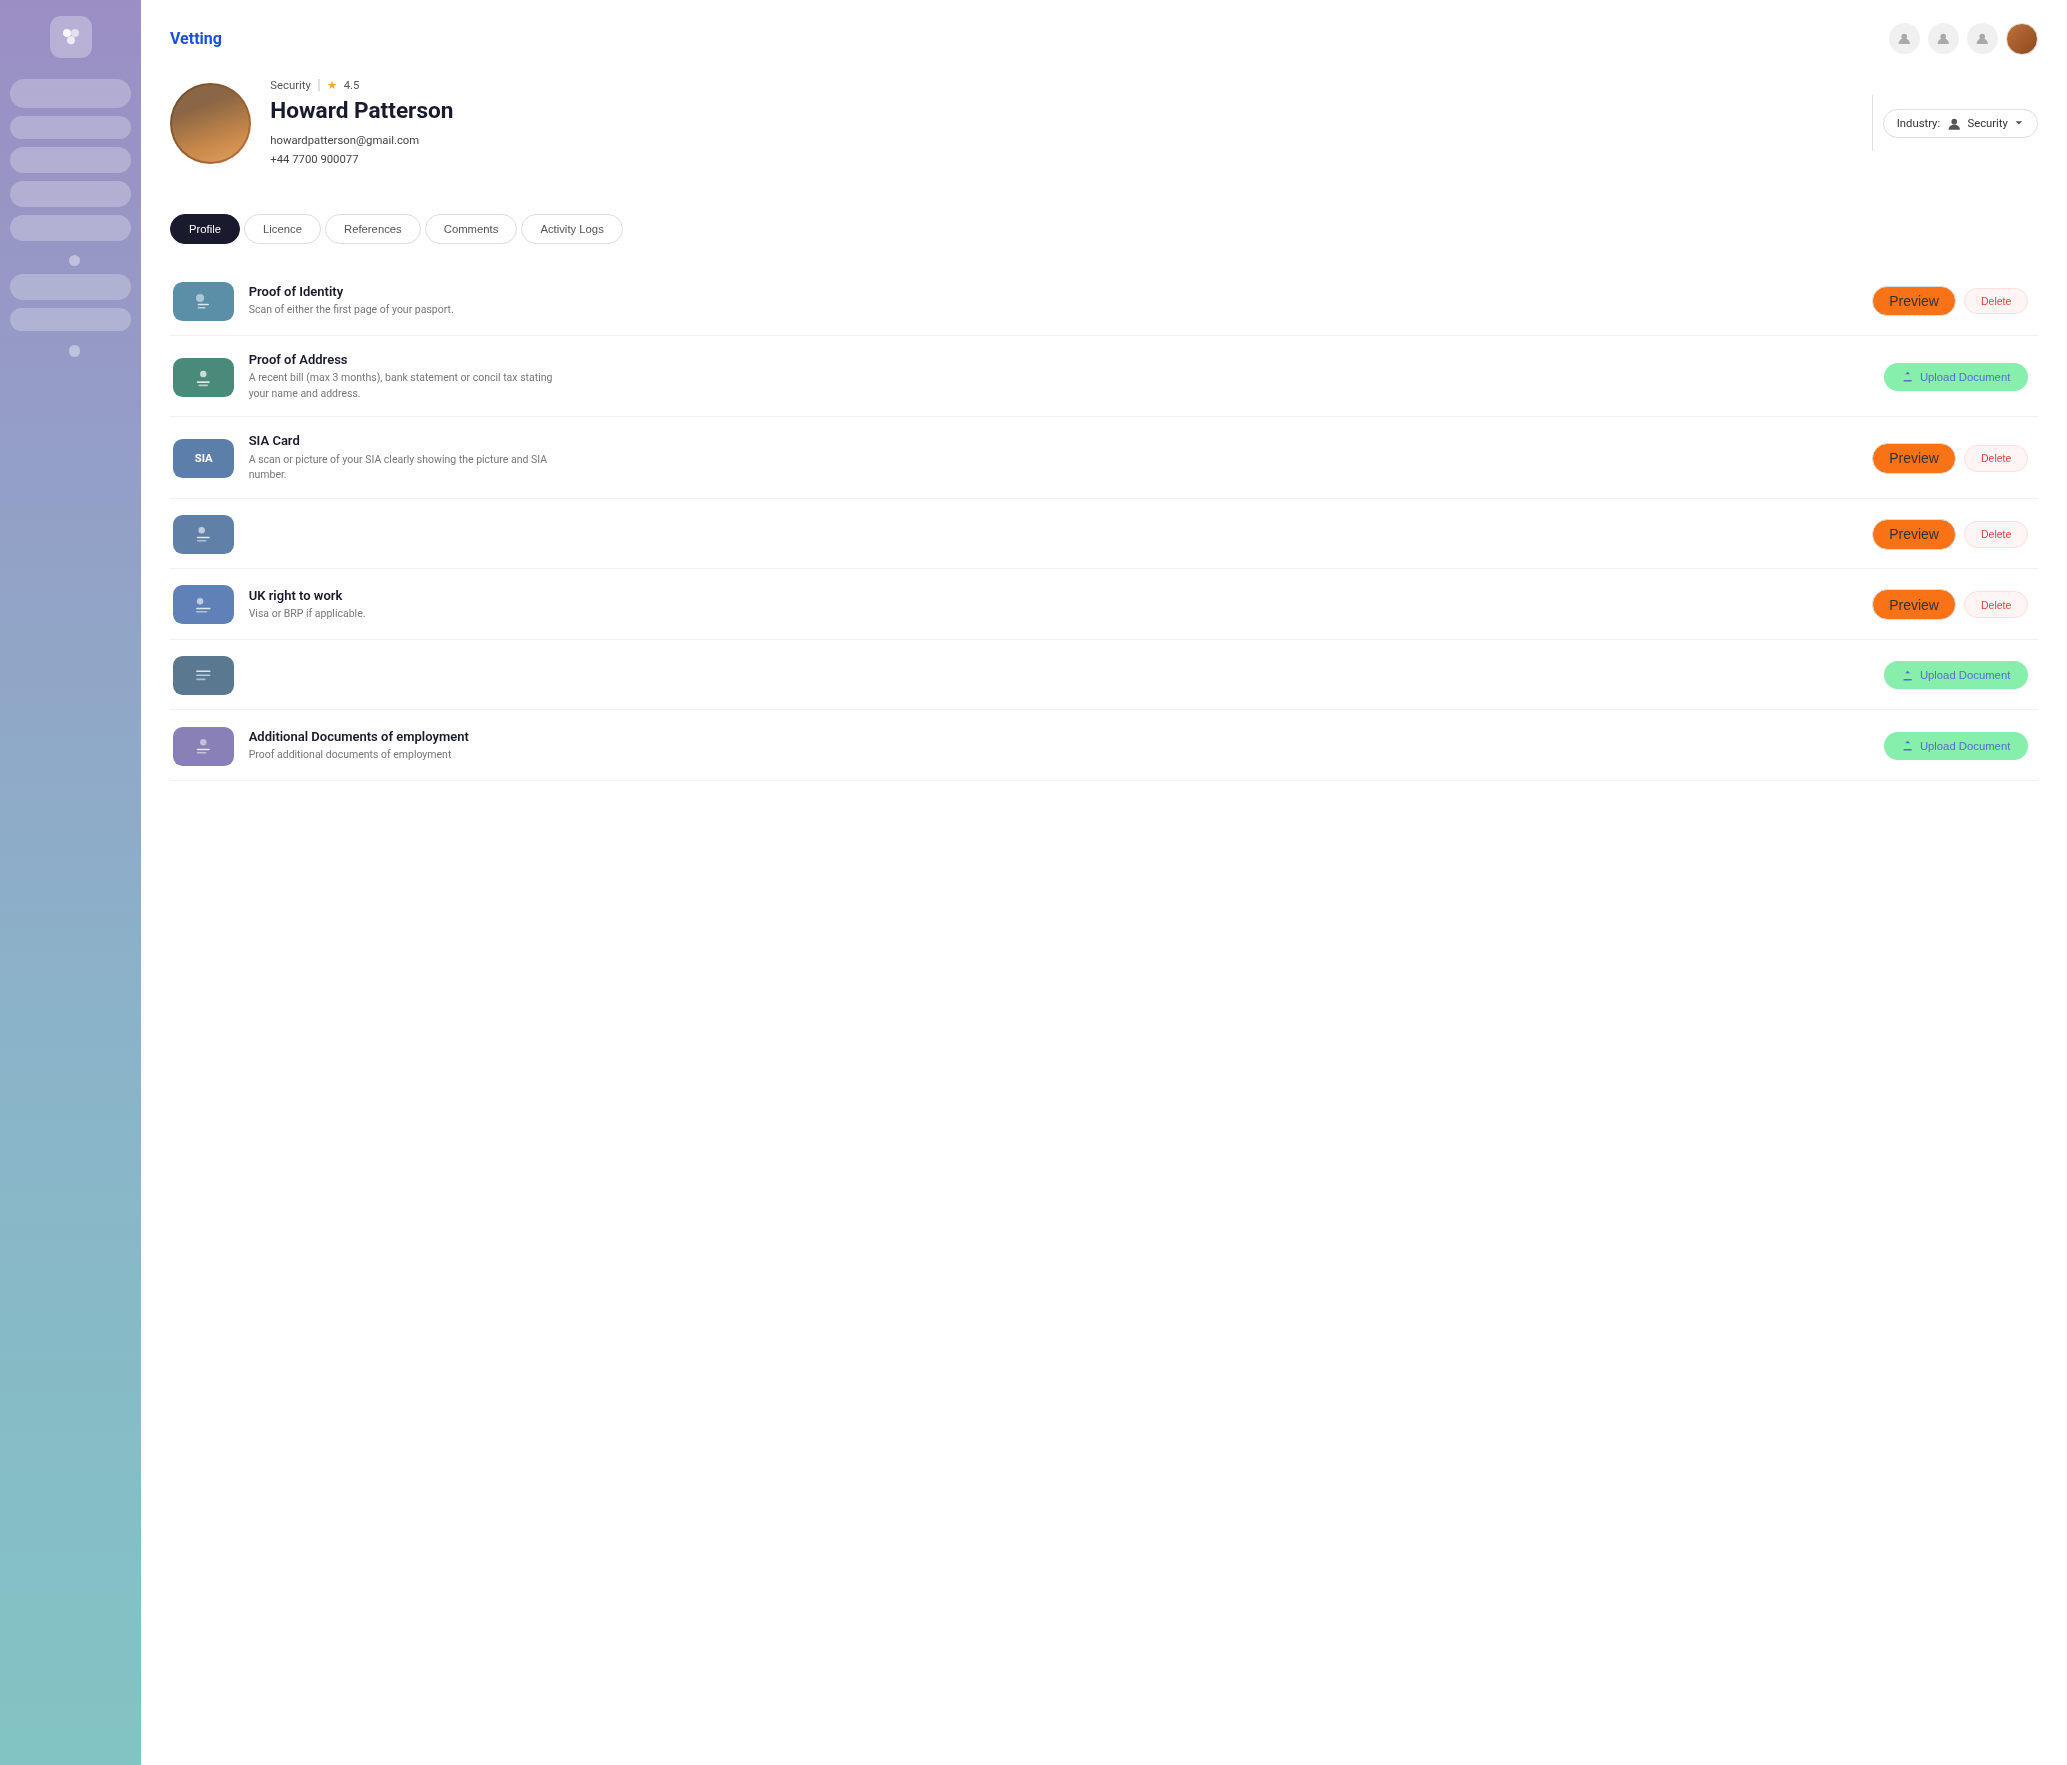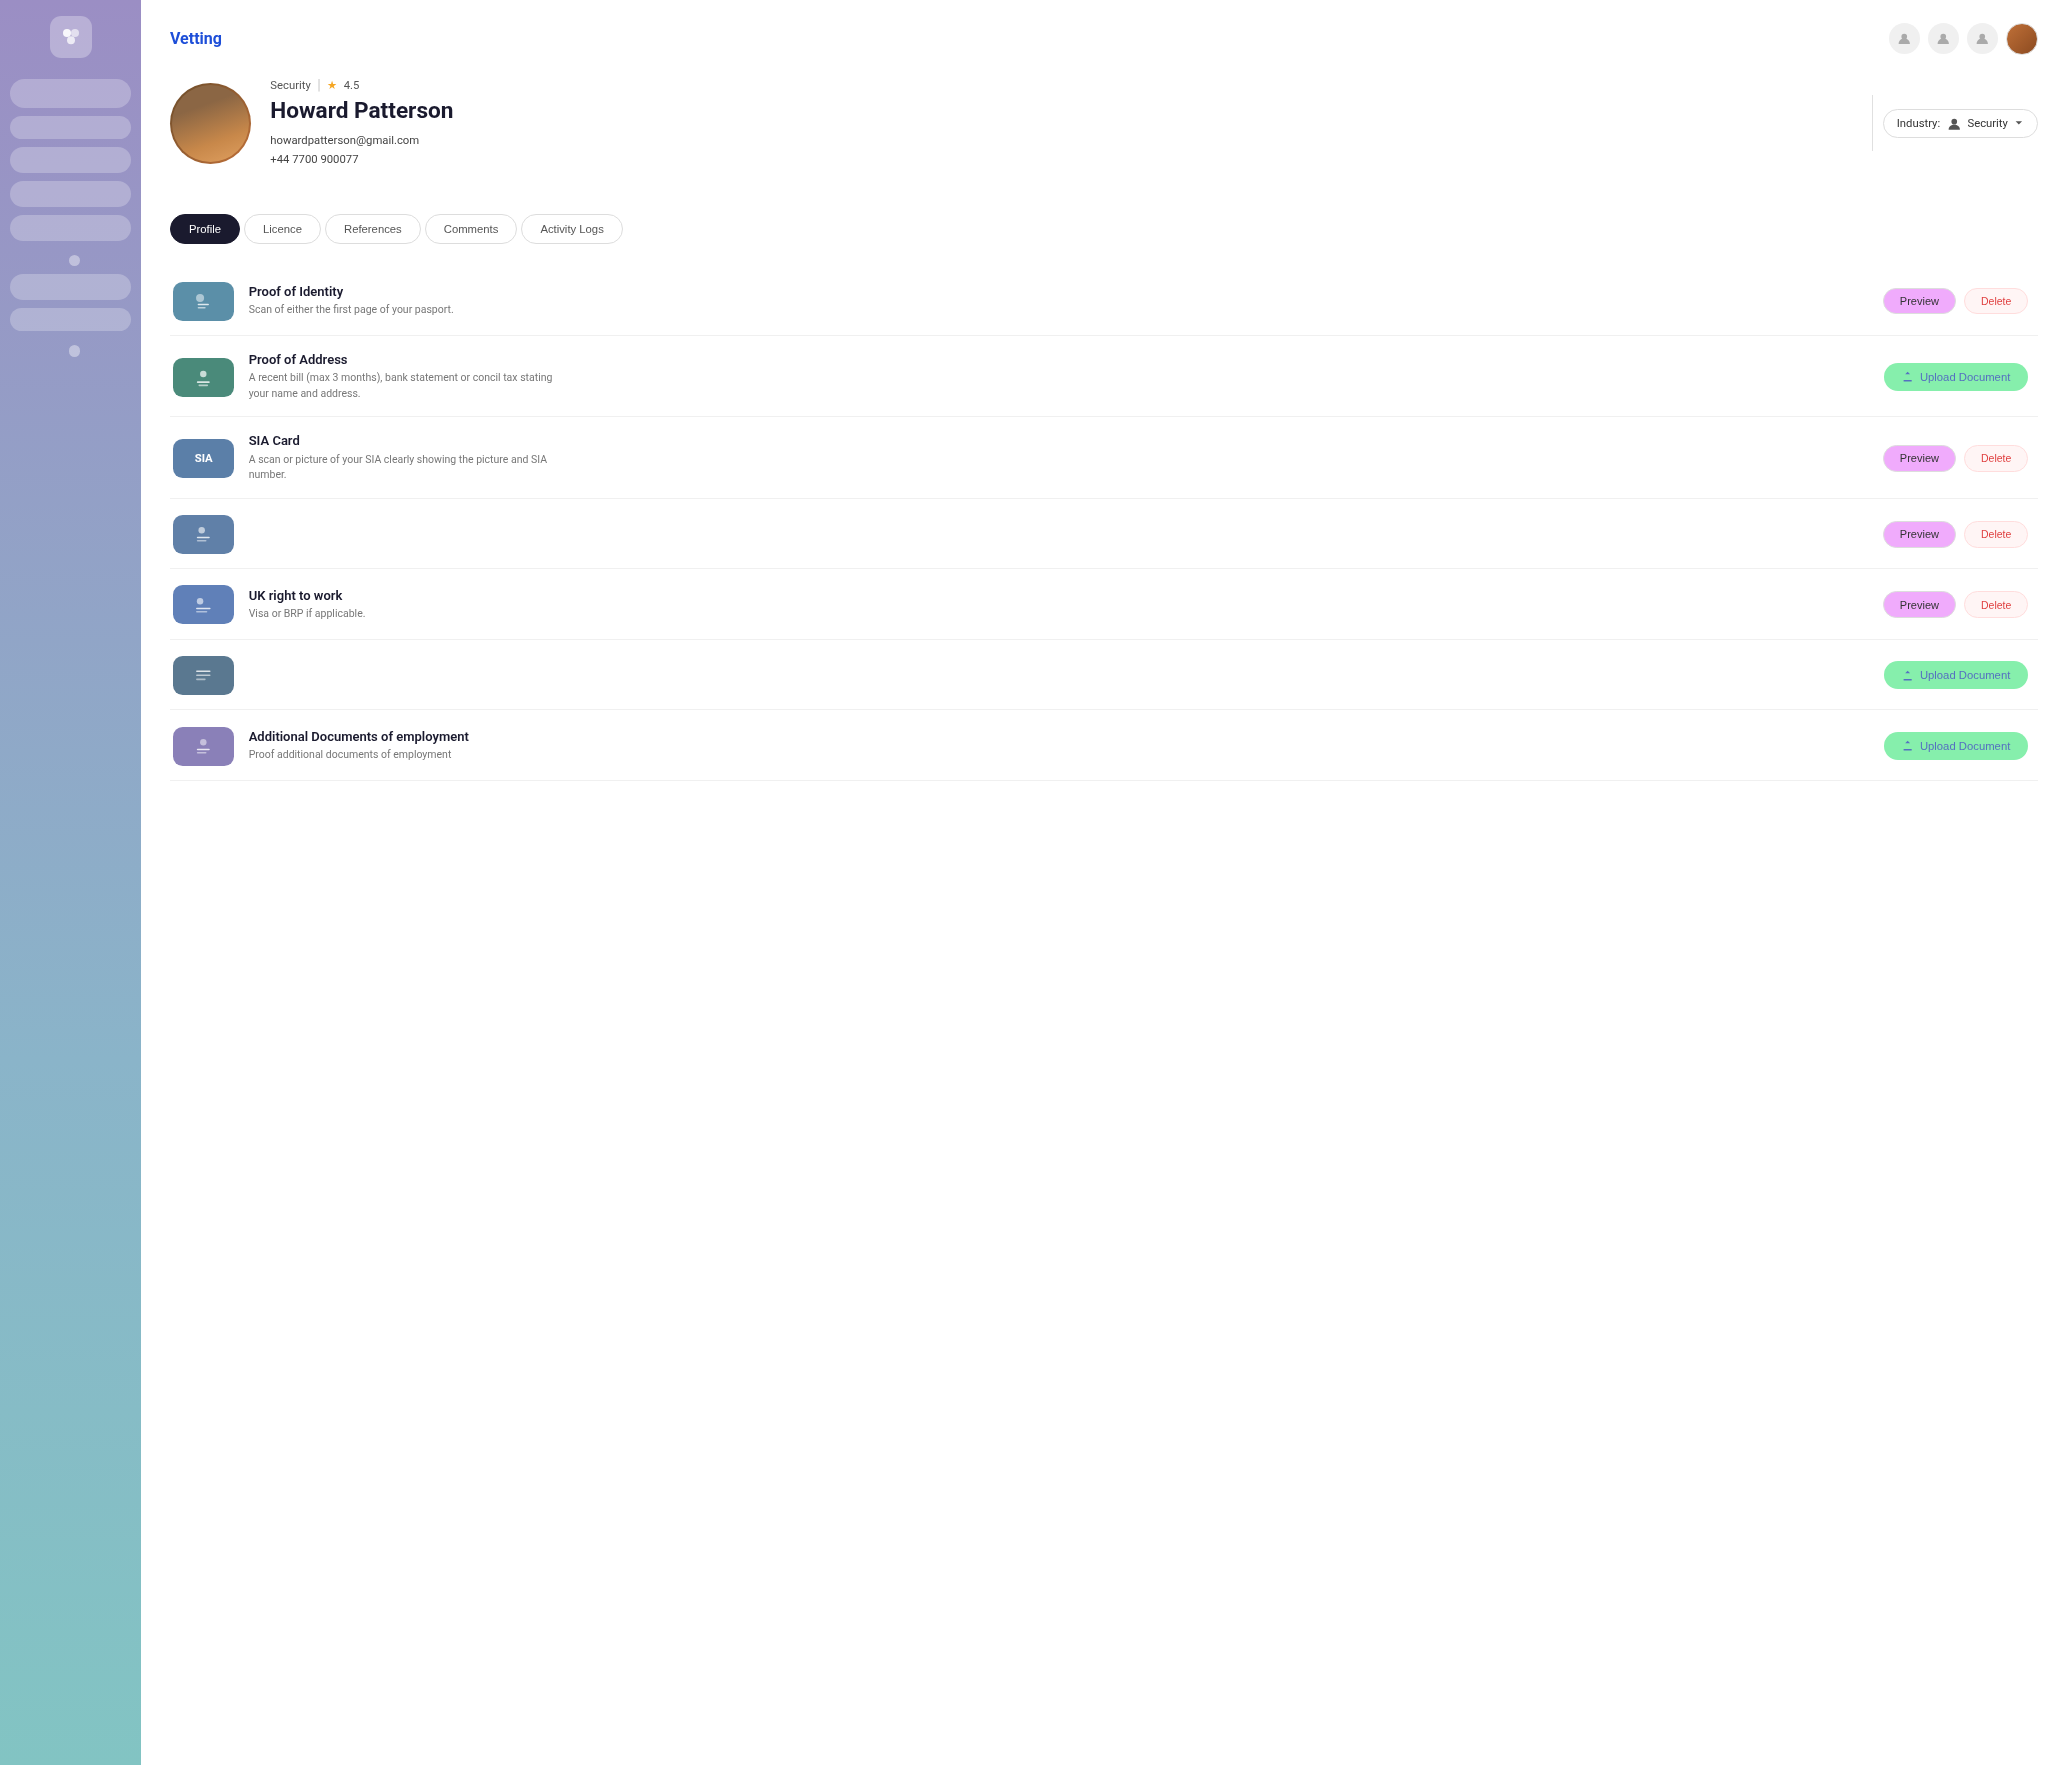--- a/index.html
+++ b/index.html
@@ -146,22 +146,22 @@
     .doc-icon-credit { background: #5a7890; }
     .doc-icon-emp { background: #8a80b8; }
 
     .doc-content { flex: 1; }
     .doc-title { font-size: 13px; font-weight: 600; color: #1a1a2e; margin-bottom: 3.2px; }
     .doc-title .cv-optional { font-size: 10.5px; font-weight: 400; font-style: italic; color: #888; }
     .doc-desc { font-size: 10.5px; color: #777; line-height: 1.5; max-width: 306px; }
     .doc-actions { display: flex; align-items: center; gap: 8px; margin-left: auto; }
     .btn-preview {
       padding: 6.4px 16px; border-radius: 16px;
-      border: 1.2px solid #ddd; background: #f0abfc;
-      font-size: 11px; color: #333; cursor: pointer; font-weight: 500;
+      border: 1.2px solid #ddd; background: #f97316;
+      font-size: 14px; color: #333; cursor: pointer; font-weight: 500;
     }
     .btn-delete {
       padding: 6.4px 16px; border-radius: 16px;
       border: 1.2px solid #fdd; background: #fff5f5;
       font-size: 10.5px; color: #e04040; cursor: pointer; font-weight: 500;
     }
     .btn-upload {
       display: flex; align-items: center; gap: 6.4px;
       padding: 8px 18px; border-radius: 19.3px;
       background: #86efac; border: none;

